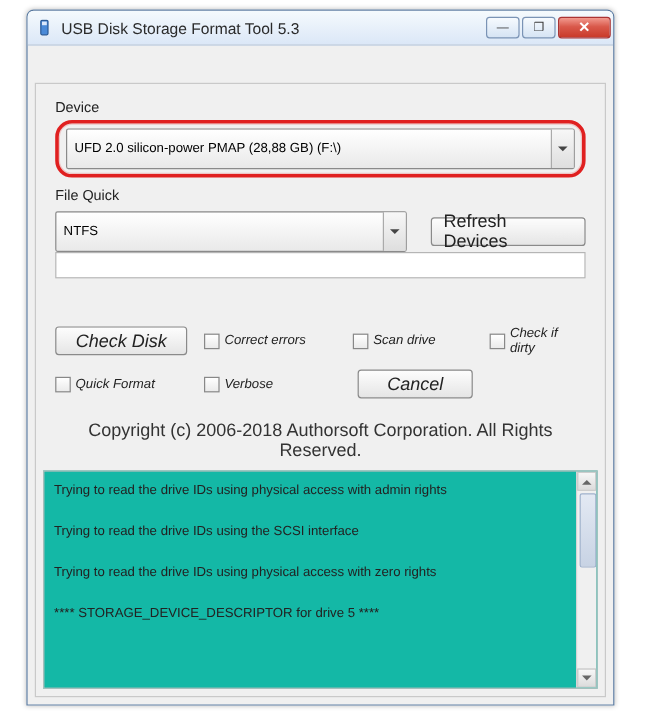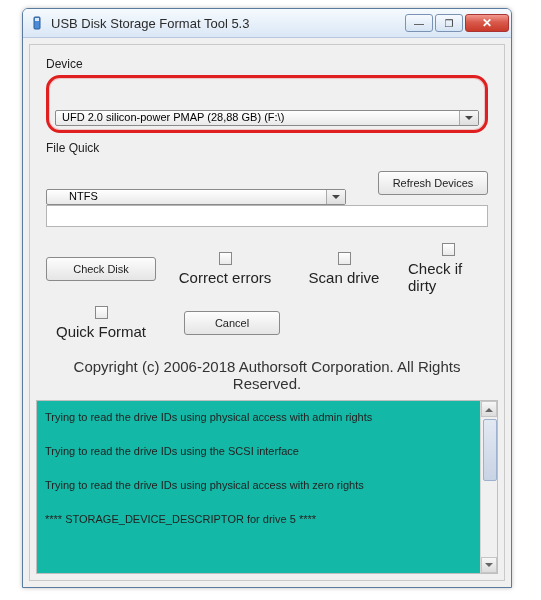--- a/index.html
+++ b/index.html
@@ -19,20 +19,21 @@
     left: 22px;
     width: 488px;
     height: 578px;
     border: 1px solid #5a7aa0;
     border-radius: 6px 6px 0 0;
     background: linear-gradient(#e9f1fb, #dde8f6 28px, #f0f0f0 28px, #f0f0f0);
     box-shadow: 0 0 4px rgba(0,0,0,0.25);
     display: flex;
     flex-direction: column;
     overflow: hidden;
+    gap: 25px;
   }
   .titlebar {
     height: 28px;
     display: flex;
     align-items: center;
     padding: 0 2px 0 6px;
     background: linear-gradient(#f5fafd, #dbe7f7);
     border-bottom: 1px solid #b8c8de;
   }
   .titlebar .app-icon {
@@ -84,28 +85,28 @@
   }
   .label.first { margin-top: 2px; }
   .highlight-wrap {
     border: 3px solid #e02020;
     border-radius: 14px;
     padding: 4px 6px;
     box-shadow: 0 0 0 1px rgba(224,32,32,0.2) inset;
     margin-bottom: 6px;
   }
   .combo {
-    height: 16px;
+    height: 34px;
     border: 1px solid #8a8a8a;
     background: linear-gradient(#fff, #e9e9e9);
     display: flex;
+    align-items: center;
     border-radius: 2px;
     box-sizing: border-box;
     width: 100%;
-    margin-top: 28px;
   }
   .combo .combo-text {
     flex: 1;
     padding: 0 6px;
     color: #000;
     white-space: nowrap;
     overflow: hidden;
     font-size: 11px;
   }
   .combo .combo-arrow {
@@ -119,54 +120,55 @@
     border: 4px solid transparent;
     border-top-color: #444;
     margin-top: 3px;
   }
   .row {
     display: flex;
     align-items: center;
     gap: 10px;
     margin-top: 6px;
   }
-  .fs-combo { width: 300px; padding-left: 16px; }
+  .fs-combo { width: 300px; }
   .btn {
     height: 24px;
     min-width: 96px;
     padding: 0 10px;
     border: 1px solid #8a8a8a;
     border-radius: 3px;
     background: linear-gradient(#fdfdfd, #e5e5e5);
-    font-size: 11px;
+    font-size: 15px;
     color: #222;
     display: inline-flex;
     align-items: center;
     justify-content: center;
     box-sizing: border-box;
   }
   .textbox {
     height: 22px;
     border: 1px solid #b5b5b5;
     background: #fff;
     width: 100%;
     box-sizing: border-box;
     padding: 0 4px;
     font-size: 12px;
   }
   .opts-grid {
     display: grid;
     grid-template-columns: 110px 110px 100px auto;
     gap: 12px 14px;
-    margin-top: 16px;
-    align-items: center;
+    margin-top: 40px;
+    align-items: center;
+    font-style: italic;
   }
   .chk {
     display: flex; align-items: center; gap: 4px;
-    font-size: 15px; color: #222; flex-direction: column;
+    font-size: 11px; color: #222;
   }
   .chk .box {
     width: 13px; height: 13px;
     border: 1px solid #888;
     background: linear-gradient(#fff,#eaeaea);
     box-sizing: border-box;
   }
   .copyright {
     text-align: center;
     font-size: 15px;
@@ -267,20 +269,24 @@
         </label>
         <label class="chk">
           <span class="box"></span>
           <span>Check if dirty</span>
         </label>
 
         <label class="chk">
           <span class="box"></span>
           <span>Quick Format</span>
         </label>
+        <label class="chk">
+          <span class="box"></span>
+          <span>Verbose</span>
+        </label>
         <div class="btn" style="justify-self:end;min-width:96px">Cancel</div>
       </div>
 
       <div class="copyright">Copyright (c) 2006-2018 Authorsoft Corporation. All Rights Reserved.</div>
     </div>
 
     <div class="logarea">
       <p>Trying to read the drive IDs using physical access with admin rights</p>
       <p>Trying to read the drive IDs using the SCSI interface</p>
       <p>Trying to read the drive IDs using physical access with zero rights</p>

